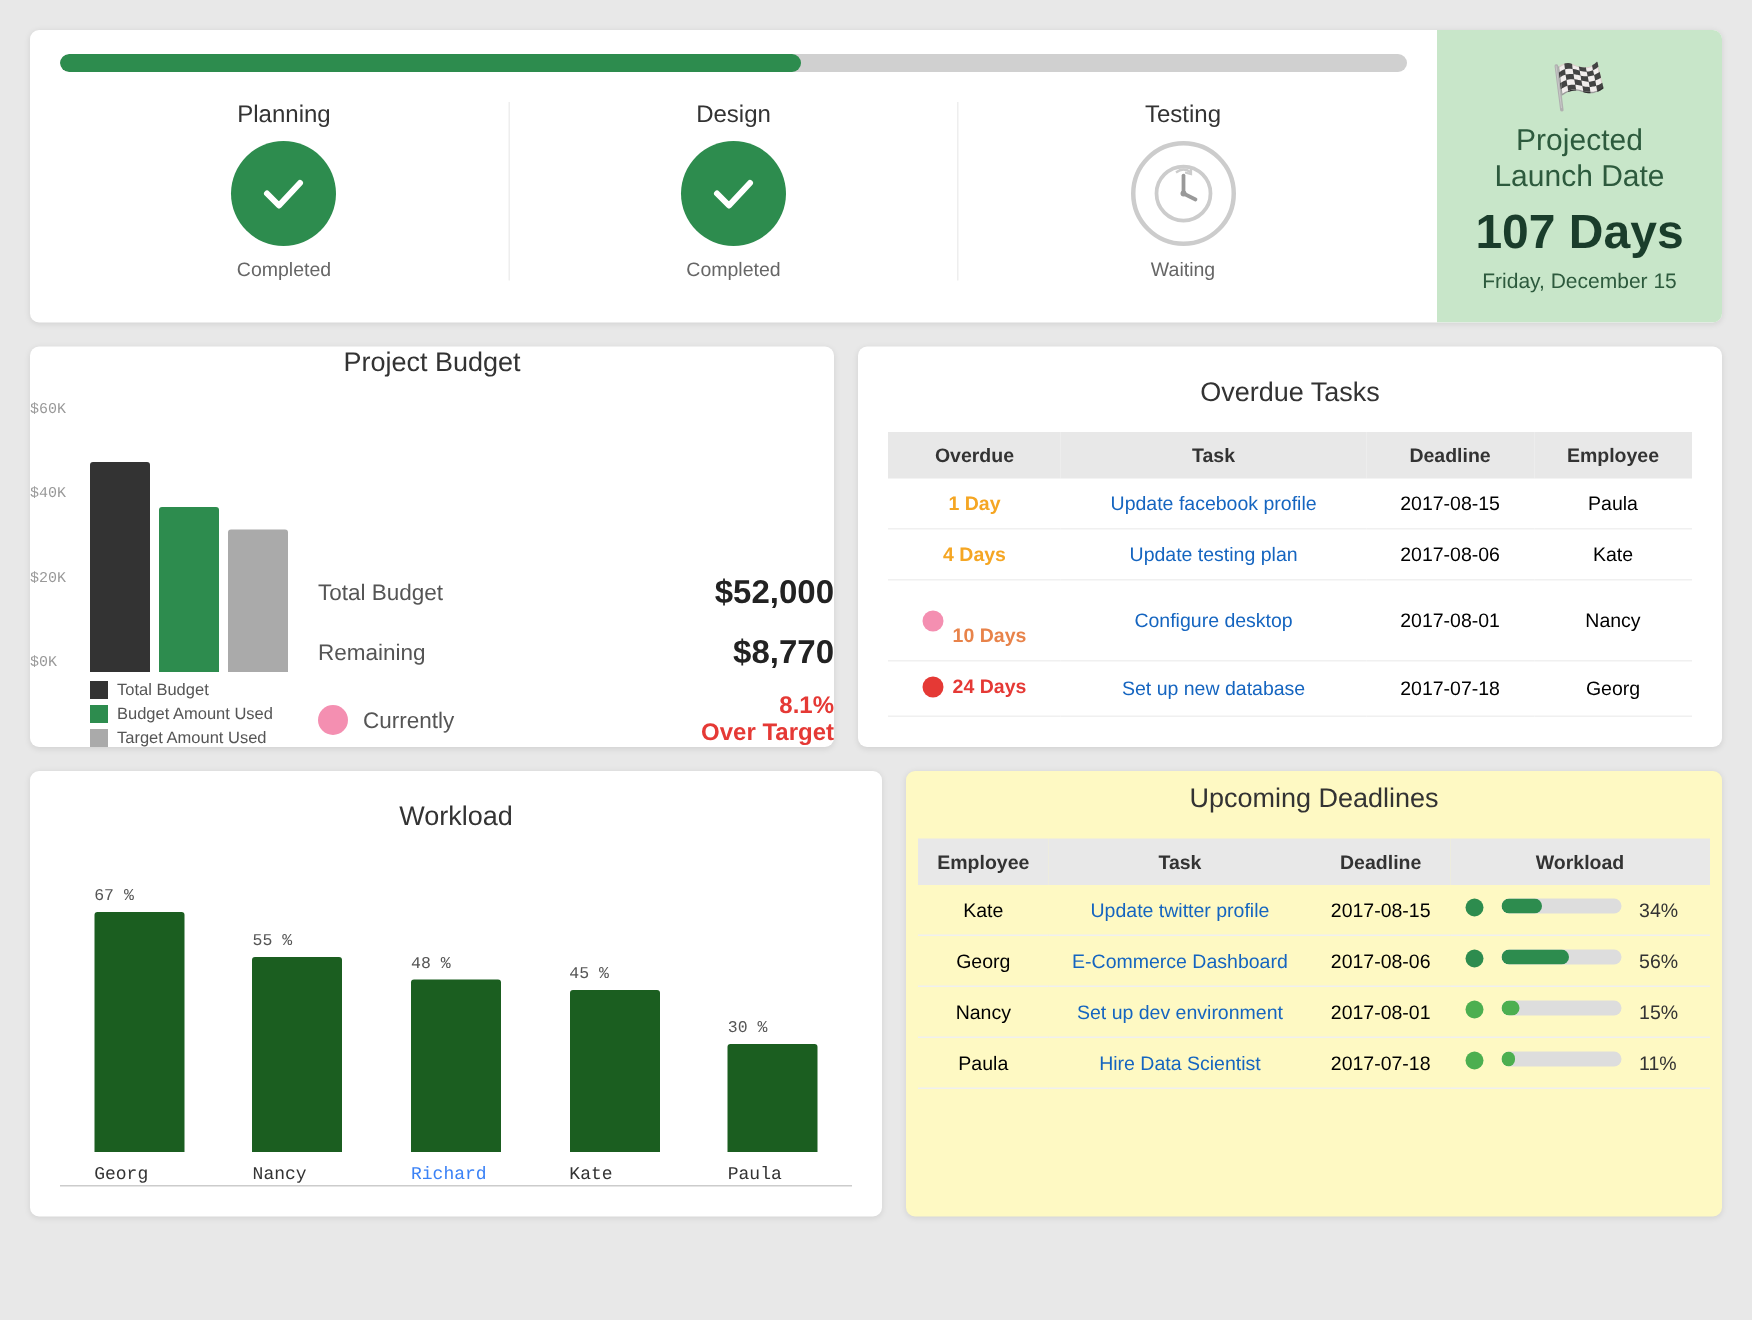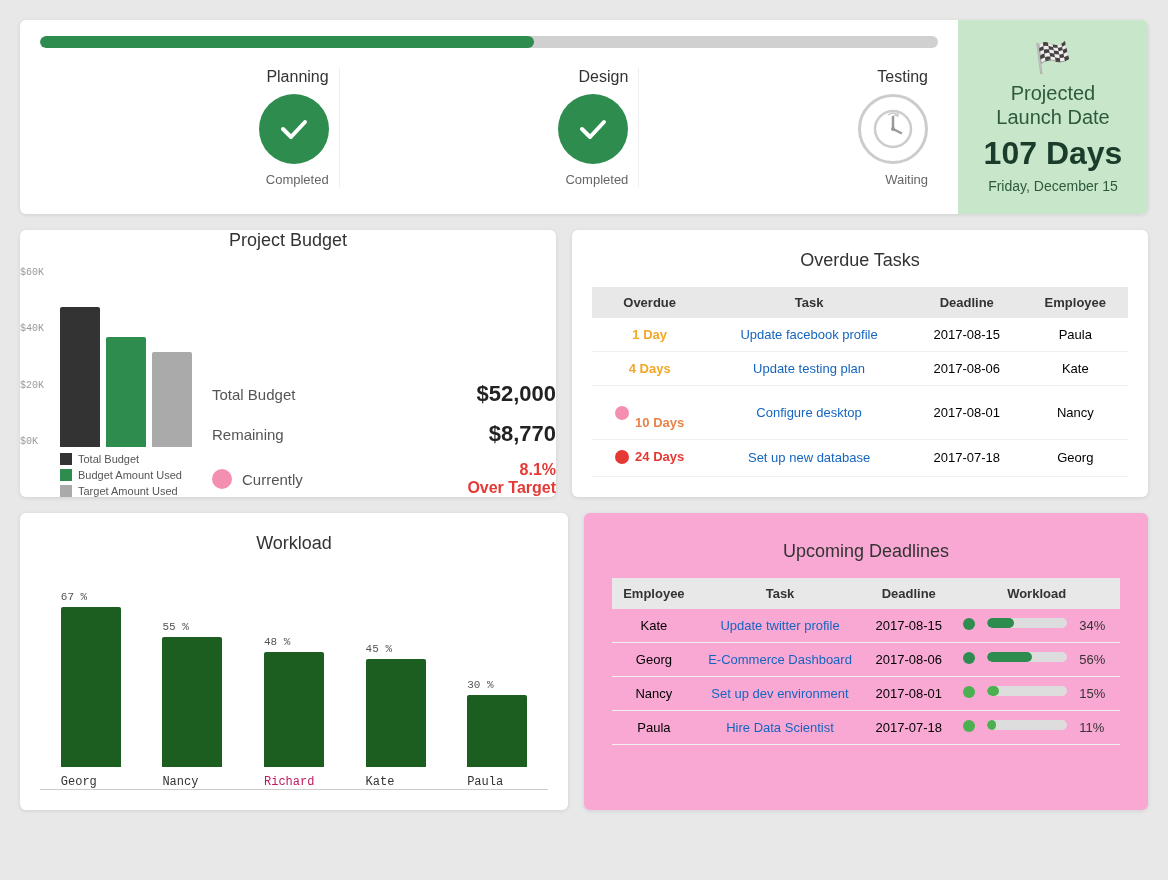--- a/index.html
+++ b/index.html
@@ -42,21 +42,21 @@
       background: #2d8c4e;
       border-radius: 6px;
     }
     .phases {
       display: flex;
       justify-content: space-around;
     }
     .phase {
       display: flex;
       flex-direction: column;
-      align-items: flex-end;
+      align-items: center;
       gap: 8px;
       flex: 1;
       border-right: 1px solid #eee;
       padding: 0 10px;
     }
     .phase:last-child { border-right: none; }
     .phase-title {
       font-size: 16px;
       color: #333;
       font-weight: normal;
@@ -320,28 +320,28 @@
     .workload-bar {
       width: 60px;
       background: #1b5e20;
       border-radius: 2px 2px 0 0;
     }
     .workload-name {
       font-size: 12px;
       color: #333;
       margin-top: 4px;
     }
-    .workload-name.link-style { color: #be185d; }
+    .workload-name.link-style { color: #3b82f6; }
 
     
     .upcoming-card {
       flex: 1;
-      background: #f9a8d4;
+      background: #fef9c3;
       border-radius: 6px;
-      padding: 28px;
+      padding: 8px;
       box-shadow: 0 1px 4px rgba(0,0,0,0.1);
     }
     .workload-bar-cell {
       display: flex;
       gap: 12px;
     }
     .mini-progress {
       width: 80px;
       height: 10px;
       background: #ddd;

